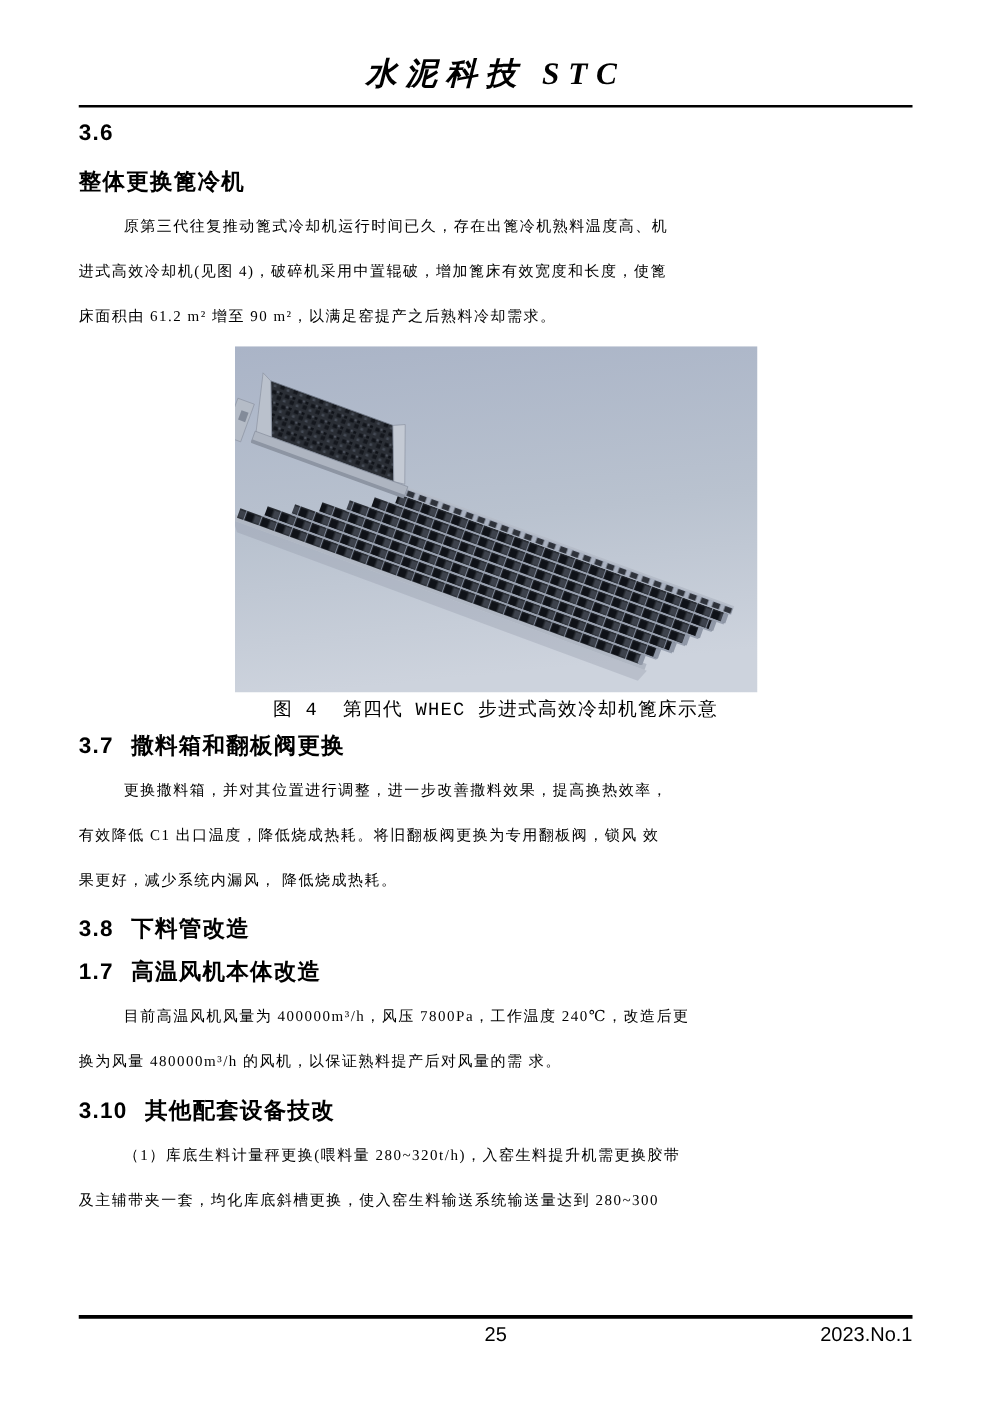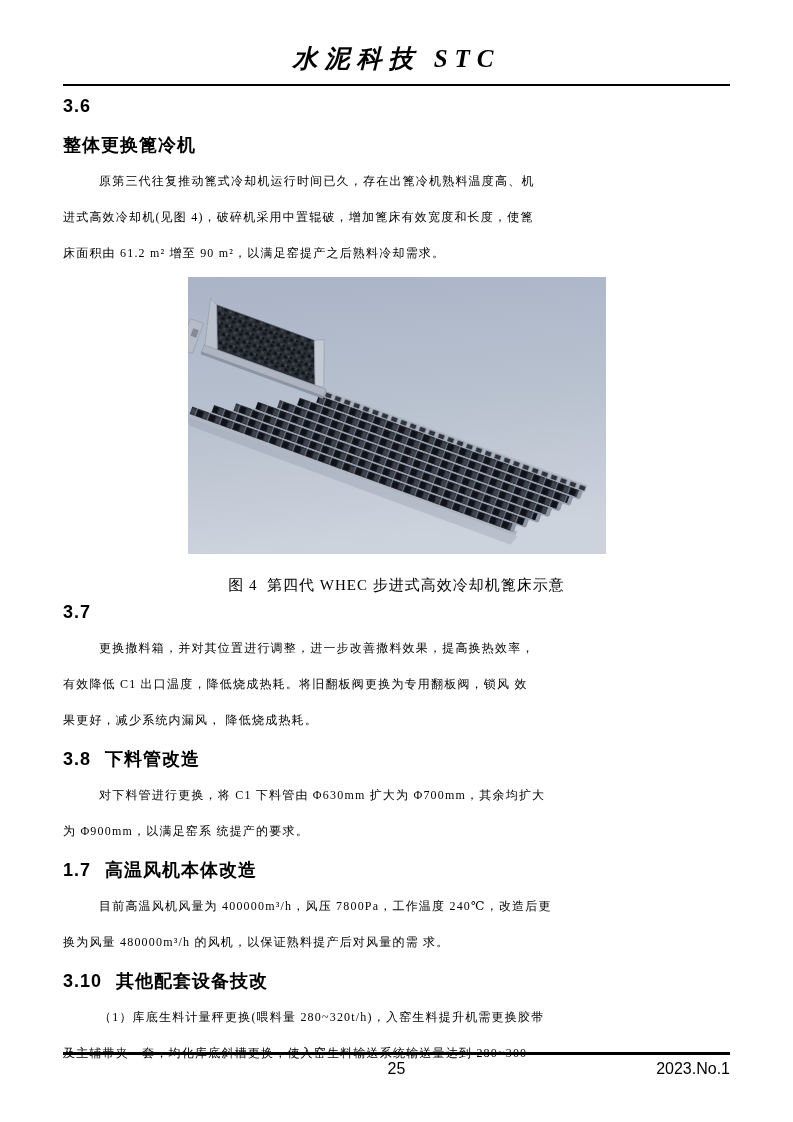--- a/index.html
+++ b/index.html
@@ -37,22 +37,22 @@
   .mt-b { margin-top:4px; }
   .mt-c { margin-top:9px; }
 
   .para { margin-top:5px; font-size:12px; letter-spacing:1.2px; }
   .para .line { height:36px; line-height:36px; white-space:pre; overflow:hidden; }
   .para .line.indent { text-indent:36px; }
 
   .figure { margin-top:6px; }
   .figure svg { display:block; margin:0 auto; width:418px; height:277px; }
   .caption {
-    margin-top:20px; text-align:center;
-    font-family:Liberation Serif, serif;
+    margin-top:4px; text-align:center;
+    font-family:Liberation Mono, monospace;
     font-size:15px; letter-spacing:1px;
     height:22px; line-height:22px; white-space:pre;
   }
 
   .footer-rule { position:absolute; left:63px; right:63px; top:1052px; border-top:3px solid #000; height:0; }
   .footer {
     position:absolute; left:63px; right:63px; top:1060px; height:16px;
     font-family:"Liberation Sans","DejaVu Sans",sans-serif; font-size:16px;
   }
   .footer .page-num { position:absolute; left:50%; transform:translateX(-50%); }
@@ -148,35 +148,32 @@
           <rect x="-12" y="-28" width="14" height="32" fill="#b5bcc7" stroke="#8b93a1" stroke-width="0.5"></rect>
           <rect x="-18" y="-14" width="8" height="20" fill="#a9b0bc"></rect>
           <rect x="-6" y="-20" width="6" height="8" fill="#838b99"></rect>
         </g>
       </svg>
     </div>
     <div class="caption">图 4  第四代 WHEC 步进式高效冷却机篦床示意</div>
 
     <h2 class="sec mt-b">
       <span>3.7</span>
+      <span>撒料箱和翻板阀更换</span>
     </h2>
     <div class="para">
       <div class="line indent">更换撒料箱，并对其位置进行调整，进一步改善撒料效果，提高换热效率，</div>
       <div class="line">有效降低 C1 出口温度，降低烧成热耗。将旧翻板阀更换为专用翻板阀，锁风 效</div>
       <div class="line">果更好，减少系统内漏风， 降低烧成热耗。</div>
     </div>
 
     <h2 class="sec mt-c">
       <span>3.8</span>
       <span>下料管改造</span>
     </h2>
-    <div class="para">
-      <div class="line indent">对下料管进行更换，将 C1 下料管由 Φ630mm 扩大为 Φ700mm，其余均扩大</div>
-      <div class="line">为 Φ900mm，以满足窑系 统提产的要求。</div>
-    </div>
 
     <h2 class="sec mt-c">
       <span>1.7</span>
       <span>高温风机本体改造</span>
     </h2>
     <div class="para">
       <div class="line indent">目前高温风机风量为 400000m³/h，风压 7800Pa，工作温度 240℃，改造后更</div>
       <div class="line">换为风量 480000m³/h 的风机，以保证熟料提产后对风量的需 求。</div>
     </div>
 

